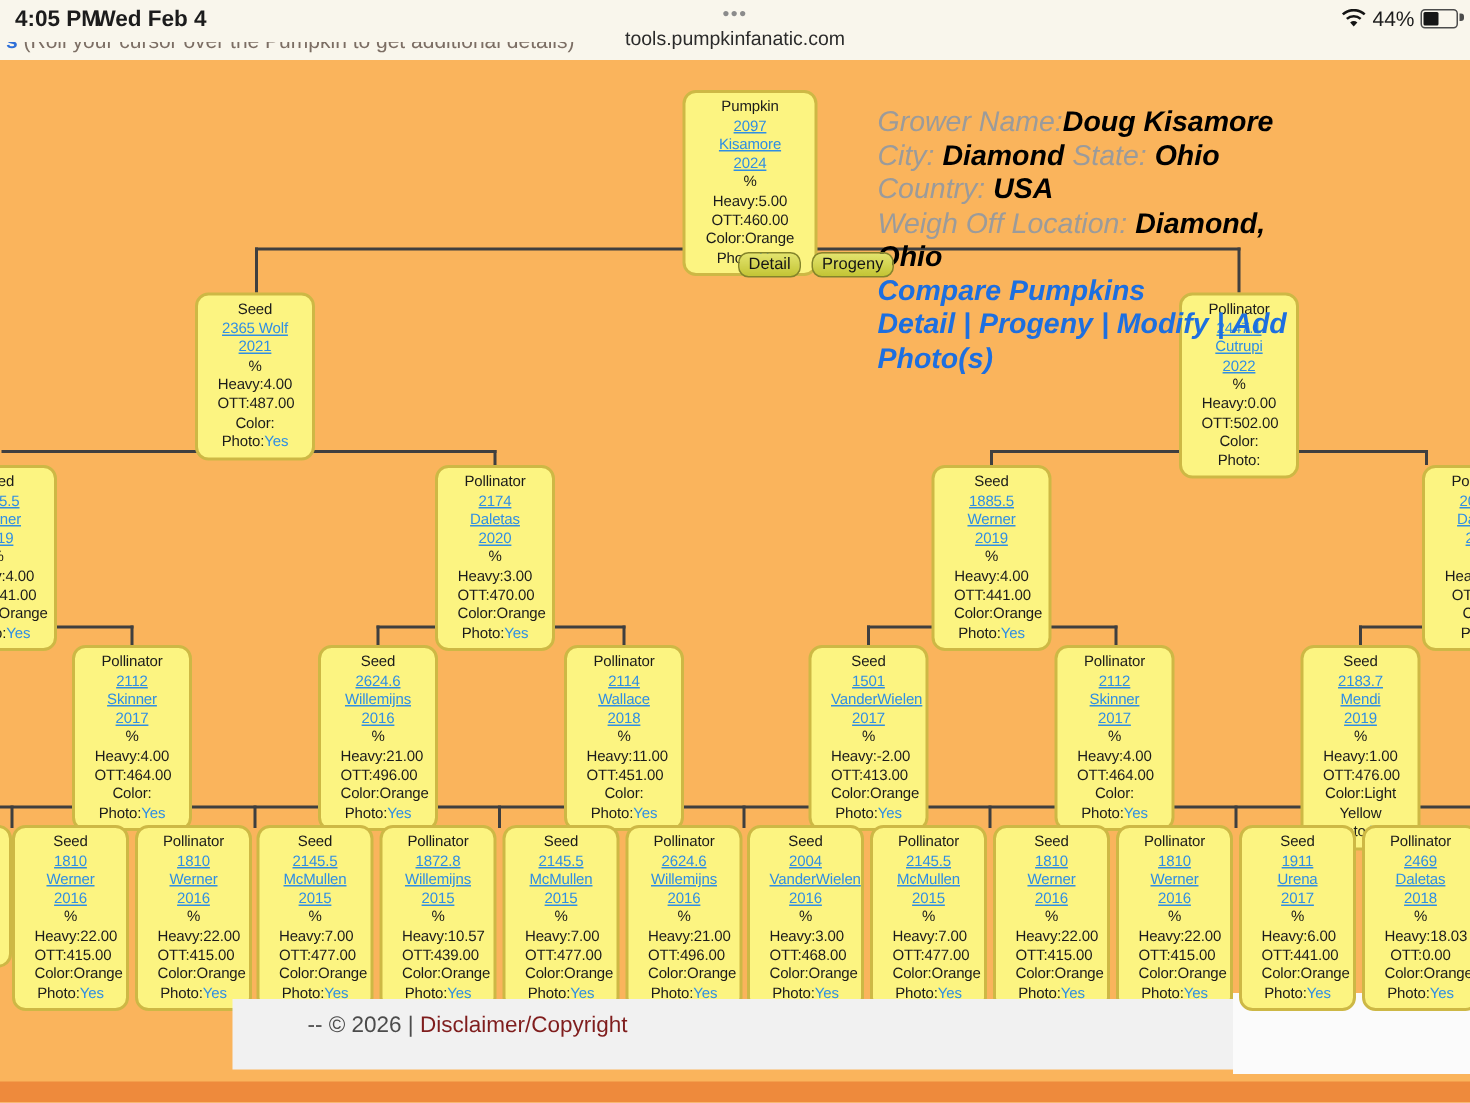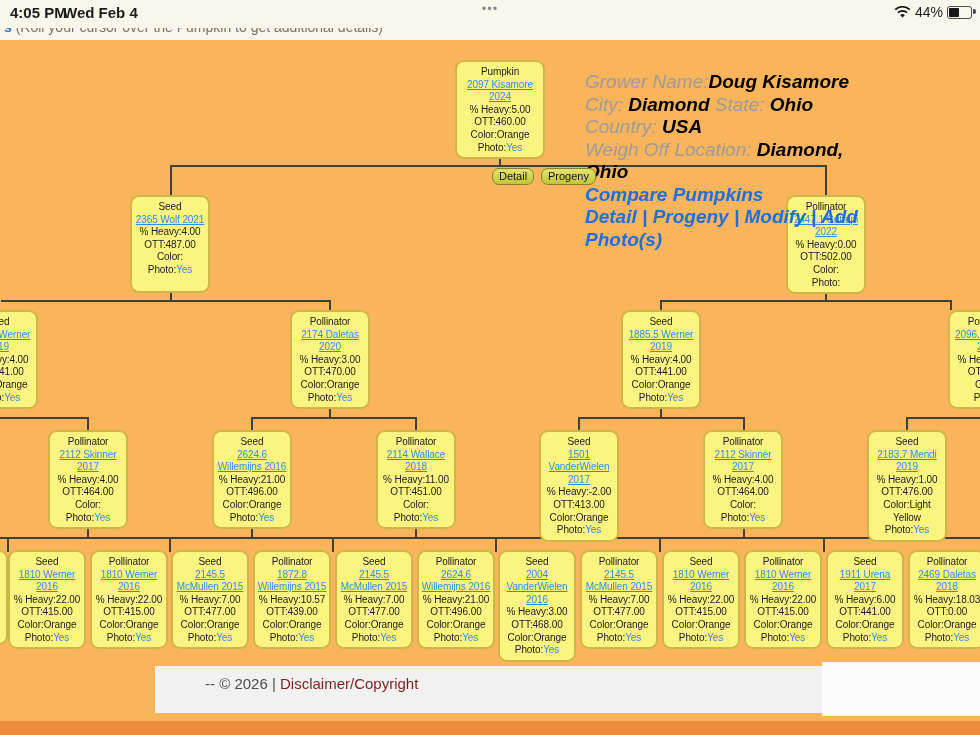--- a/index.html
+++ b/index.html
@@ -16,21 +16,21 @@
   .batt{position:relative;width:23px;height:11px;border:1.5px solid #4c4c4c;border-radius:3px;}
   .batt-fill{position:absolute;left:1px;top:1px;bottom:1px;width:44%;background:#161616;border-radius:1px;}
   .batt-nub{position:absolute;right:-4.5px;top:2.5px;width:2.5px;height:5px;background:#4c4c4c;border-radius:0 2px 2px 0;}
   
   .hint-clip{position:absolute;left:0;top:28px;width:720px;height:12px;overflow:hidden;z-index:6;}
   .hint-inner{position:absolute;left:4px;top:-9px;font-size:14px;color:#7c6e64;white-space:nowrap;}
   .hint-inner .frag{color:#2e6fd8;font-weight:700;}
   
   .tline{position:absolute;background:#3f3f3f;z-index:1;}
   .node{position:absolute;box-sizing:border-box;background:#fcf481;border:2px solid #cdb845;border-radius:9px;
-        padding:4px 0 3px;text-align:center;font-size:10px;line-height:12.6px;color:#1b1b1b;
+        padding:4px 13px 3px;text-align:center;font-size:10px;line-height:12.6px;color:#1b1b1b;
         letter-spacing:-0.1px;z-index:2;}
   .ntype{color:#1b1b1b;}
   .nlink{color:#2f8ee4;text-decoration:none;cursor:pointer;}
   a.nname{display:block;text-decoration:underline;}
   .nstat{color:#1b1b1b;}
   
   .pill{position:absolute;z-index:4;background:linear-gradient(#e3e46e,#c3c435);border:1.5px solid #84842b;
         border-radius:7px;font-size:11px;color:#151515;padding:1px 6px 2px;cursor:pointer;font-family:"Liberation Sans",sans-serif;}
   
   .grower{position:absolute;left:585px;top:71px;width:338px;z-index:3;font-style:italic;font-size:19px;
@@ -47,20 +47,21 @@
 </style>
 </head>
 <body>
 
 <div class="screen">
 
   <div class="statusbar">
     <span class="sb-time">4:05 PM</span>
     <span class="sb-date">Wed Feb 4</span>
     <div class="sb-dots">•••</div>
+    <div class="sb-url">tools.pumpkinfanatic.com</div>
     <div class="sb-right">
       <svg width="17" height="13" viewBox="0 0 17 13">
         <path d="M8.5 11.6 L6.1 9.0 a3.8 3.8 0 0 1 4.8 0 Z" fill="#141414"></path>
         <path d="M3.9 6.6 a6.9 6.9 0 0 1 9.2 0" stroke="#141414" fill="none" stroke-width="1.7"></path>
         <path d="M1.2 3.6 a10.8 10.8 0 0 1 14.6 0" stroke="#141414" fill="none" stroke-width="1.7"></path>
       </svg>
       <span class="sb-batt-pct">44%</span>
       <span class="batt">
         <span class="batt-fill"></span>
         <span class="batt-nub"></span>

